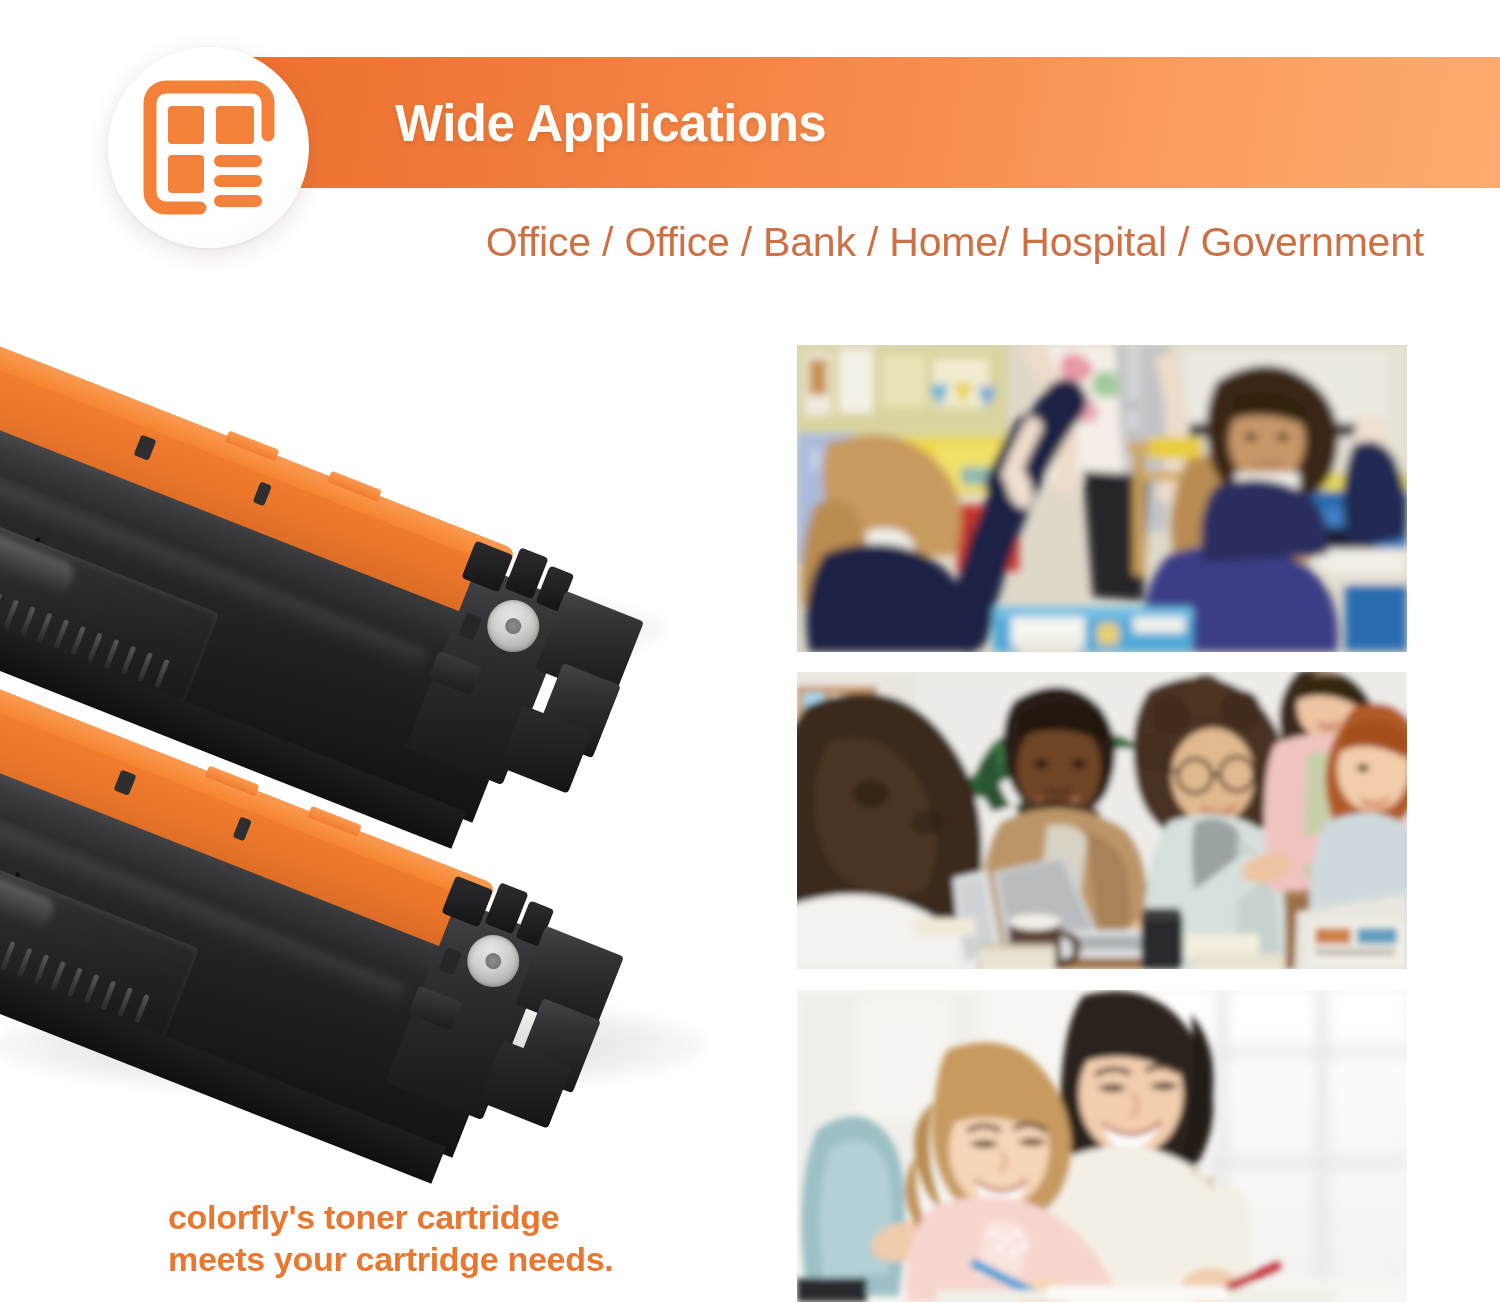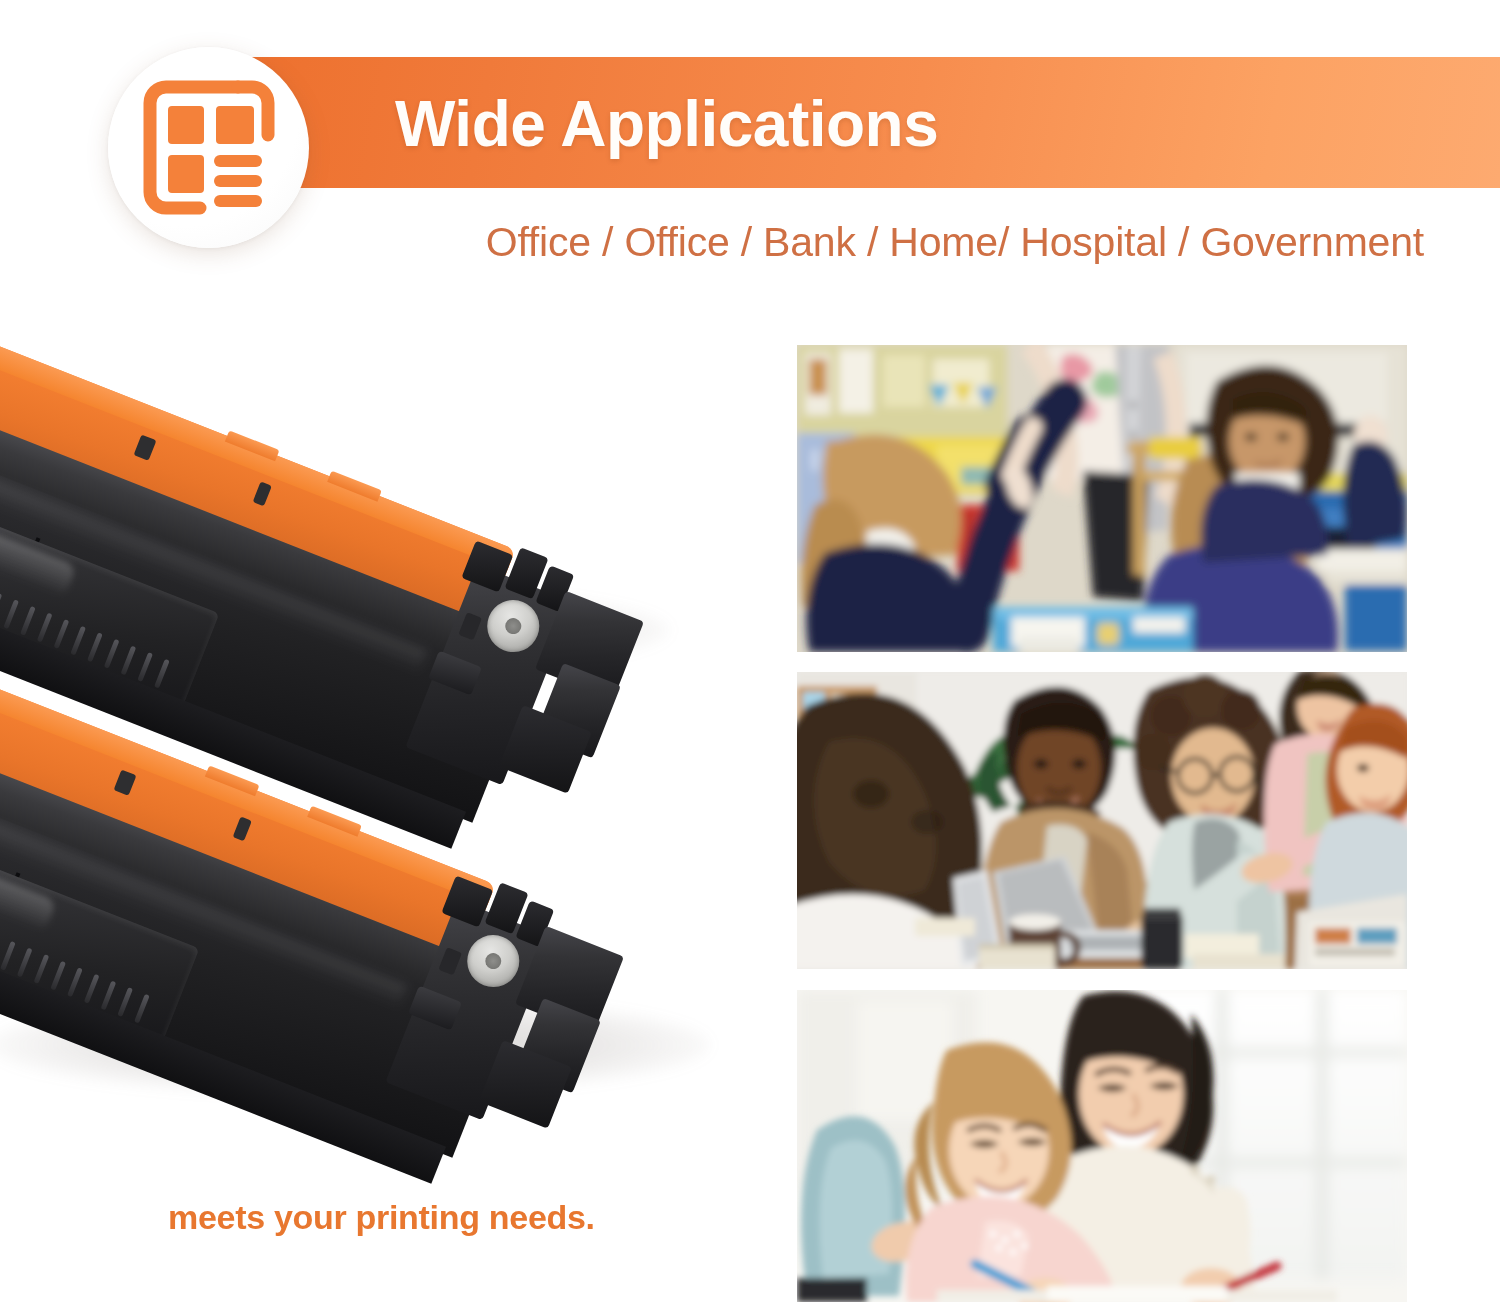--- a/index.html
+++ b/index.html
@@ -12,21 +12,21 @@
   }
 
   
   #header-bar {
     position:absolute; left:200px; top:57px; width:1300px; height:131px;
     background:linear-gradient(100deg,#ed6f2c 0%,#f07a3a 22%,#f78d4e 55%,#fca263 82%,#fdaa70 100%);
   }
   #header-title {
     position:absolute; left:395px; top:66px; width:1000px; height:115px;
     display:flex; align-items:center;
-    font-size:64px; font-weight:bold; color:#fffdfa;
+    font-size:51px; font-weight:bold; color:#fffdfa;
     letter-spacing:-0.5px;
     text-shadow:0 2px 5px rgba(120,50,10,.20);
   }
 
   #icon-badge {
     position:absolute; left:108px; top:47px; width:201px; height:201px;
     border-radius:50%;
     background:radial-gradient(circle at 38% 32%,#ffffff 0%,#ffffff 62%,#fbfbfb 82%,#f2f2f2 100%);
     box-shadow:0 6px 22px rgba(130,90,60,.17), 0 1px 4px rgba(0,0,0,.05);
     z-index:5;
@@ -269,21 +269,22 @@
       <div class="ec" style="left:126px; top:96px; width:62px; height:78px;"></div>
       <div class="ec ec-dark" style="left:104px; top:150px; width:74px; height:66px;"></div>
       <div class="gear" style="left:40px; top:54px;"></div>
       <div class="tab" style="left:6px; top:130px;"></div>
       <div class="slot" style="left:18px; top:84px;"></div>
     </div>
   </div>
 </div>
 
 <div id="caption">
-  <div>meets your printing needs.</div>
+  <div>colorfly's toner cartridge</div>
+  <div>meets your cartridge needs.</div>
 </div>
 
 <div class="photo" id="photo-classroom">
   <svg class="photo-canvas" viewBox="0 0 610 307" preserveAspectRatio="none">
     <defs>
       <filter id="b1">
           <feGaussianBlur stdDeviation="4"></feGaussianBlur>
         </filter>
       <filter id="b1s">
           <feGaussianBlur stdDeviation="2"></feGaussianBlur>

